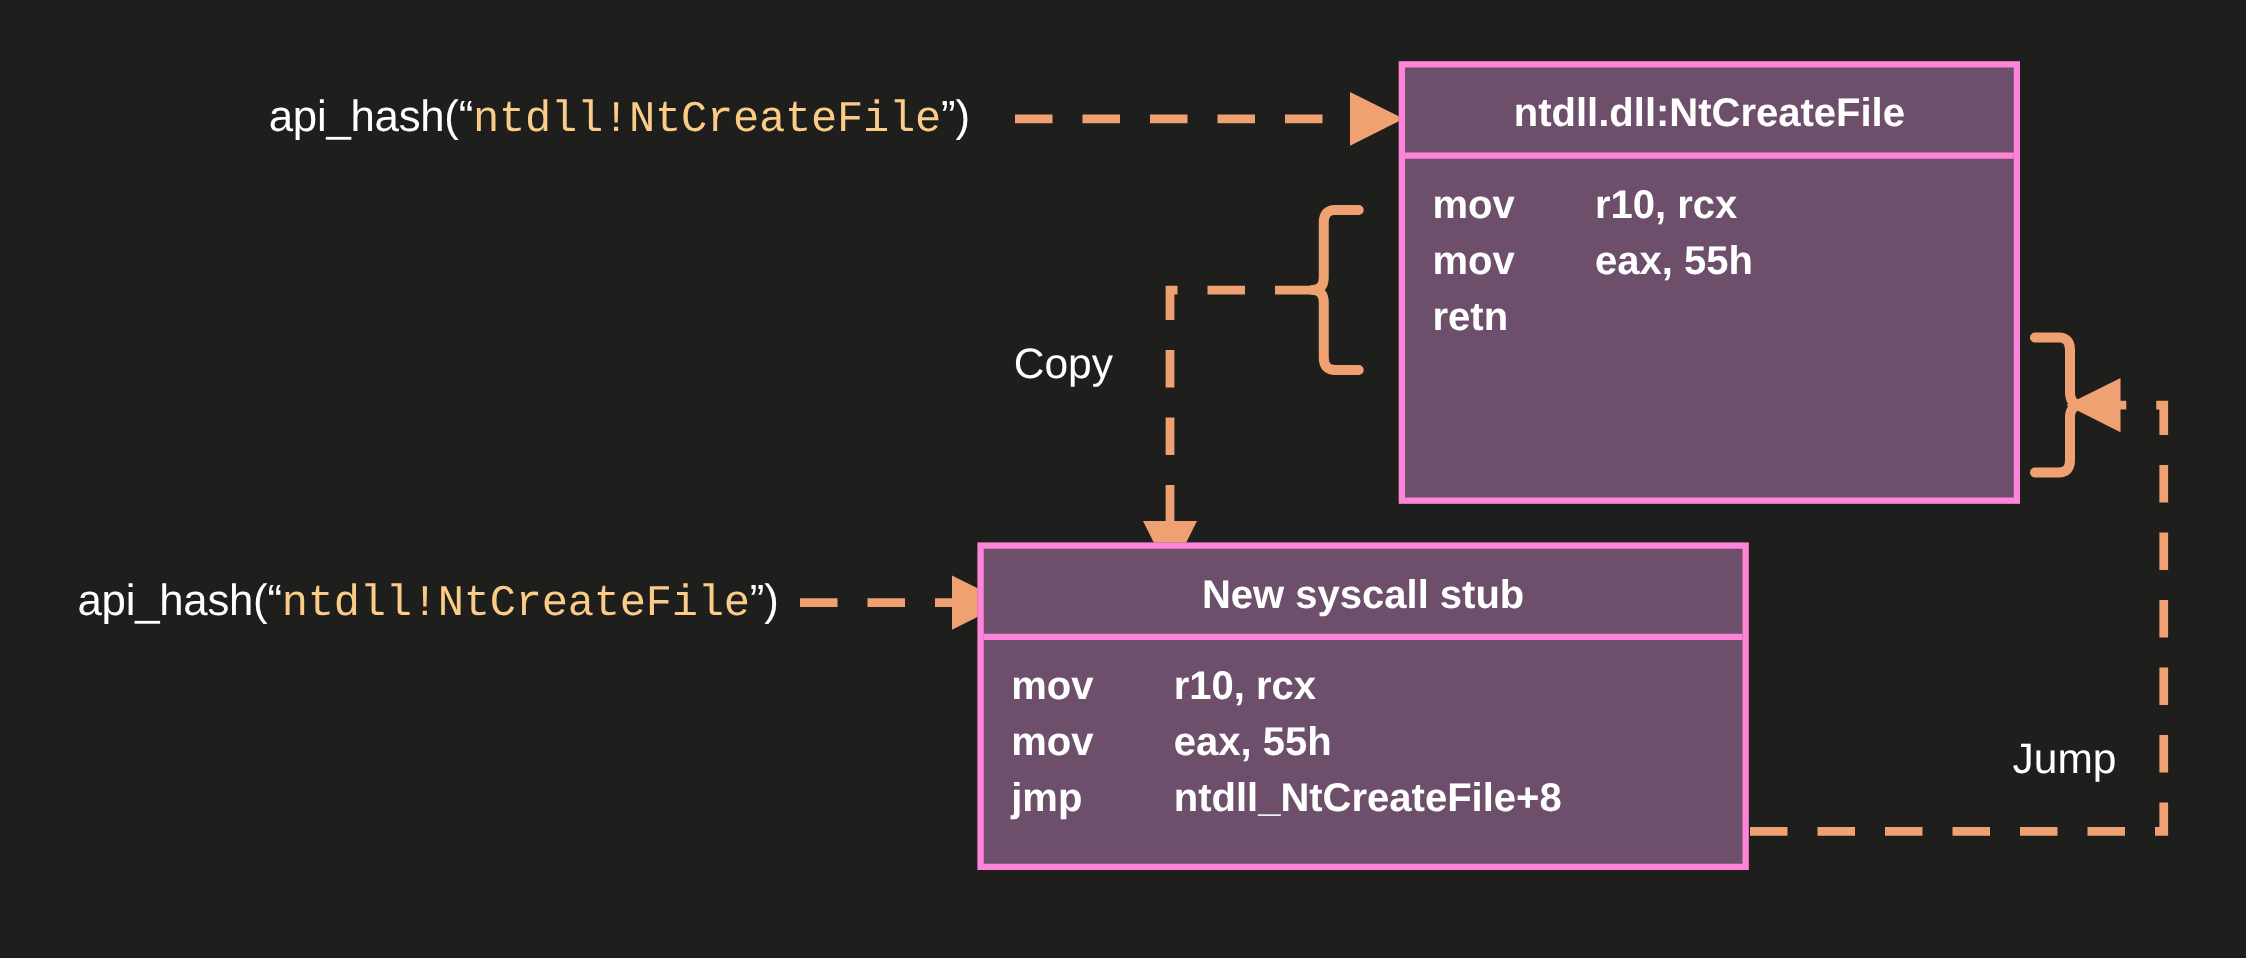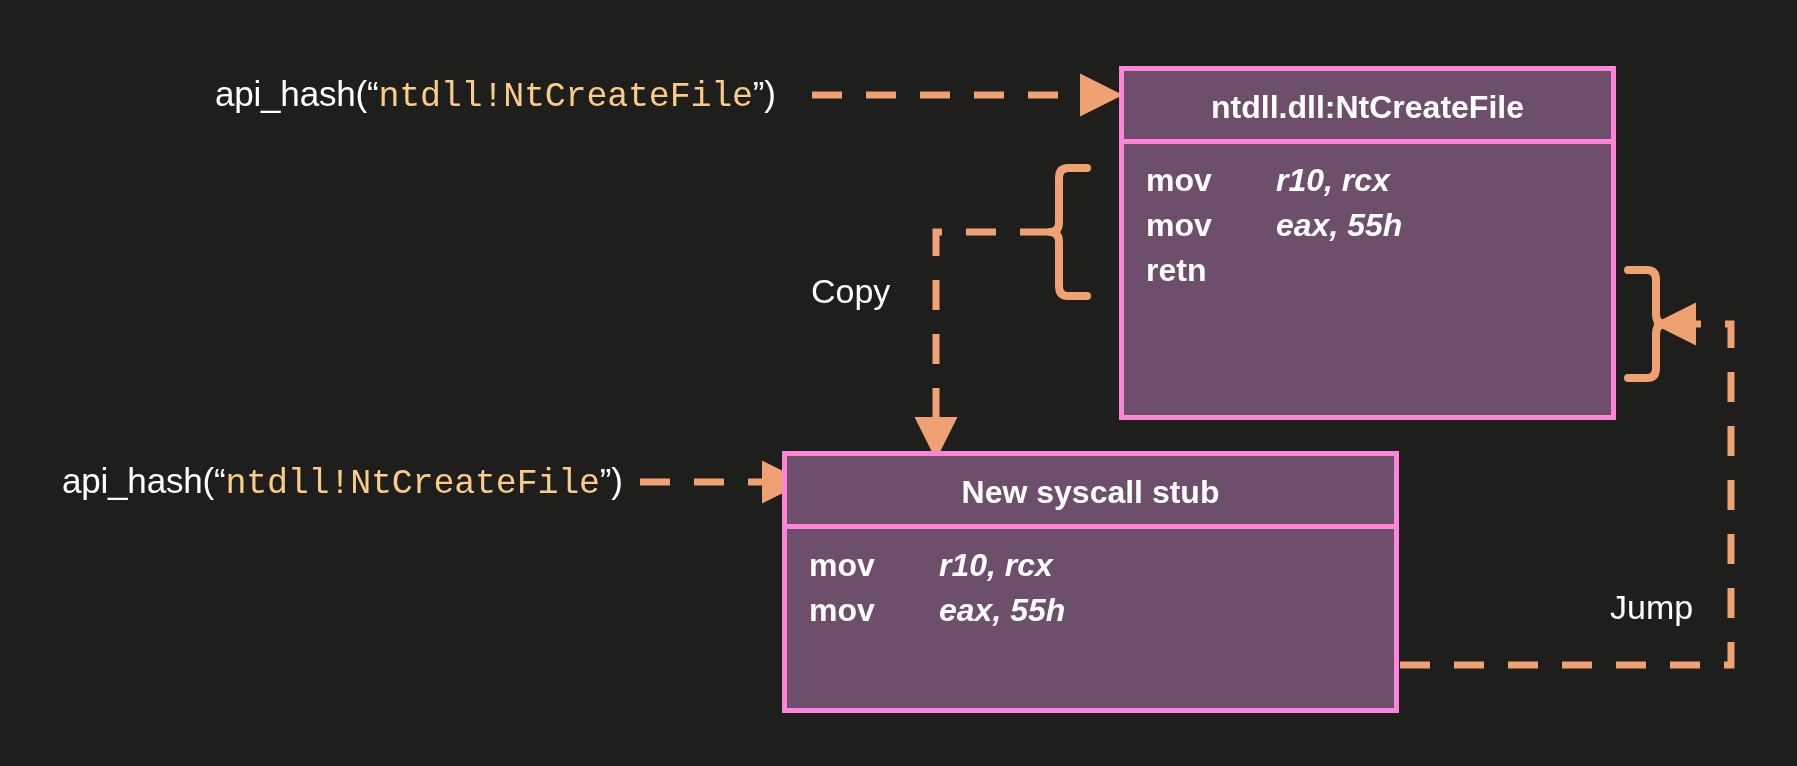--- a/index.html
+++ b/index.html
@@ -34,21 +34,20 @@
     font-weight: 400;
     white-space: nowrap;
   }
 
   
   .codebox {
     position: absolute;
     box-sizing: border-box;
     border: 5px solid #fd84d8;
     background: #6d4f6b;
-    margin-top: 17px;
   }
   .codebox .title {
     box-sizing: border-box;
     height: 73px;
     line-height: 73px;
     text-align: center;
     color: #ffffff;
     font-size: 32px;
     font-weight: bold;
     border-bottom: 5px solid #fd84d8;
@@ -59,21 +58,21 @@
   }
   .asmline {
     display: flex;
     color: #ffffff;
     font-size: 32px;
     font-weight: bold;
     line-height: 45px;
     white-space: nowrap;
   }
   .asmline .op { width: 130px; flex: 0 0 130px; }
-  .asmline .args { flex: 1 1 auto; font-style: italic; }
+  .asmline .args { flex: 1 1 auto; }
 
   
   #wires {
     position: absolute;
     left: 0; top: 0;
     width: 1797px;
     height: 766px;
     pointer-events: none;
   }
 </style>
@@ -149,16 +148,20 @@
     <div class="title">New syscall stub</div>
     <div class="body">
       <div class="asmline">
         <span class="op">mov</span>
         <span class="args">r10, rcx</span>
       </div>
       <div class="asmline">
         <span class="op">mov</span>
         <span class="args">eax, 55h</span>
       </div>
+      <div class="asmline">
+        <span class="op">jmp</span>
+        <span class="args">ntdll_NtCreateFile+8</span>
+      </div>
     </div>
   </div>
 
 </div>
 
 </body></html>

